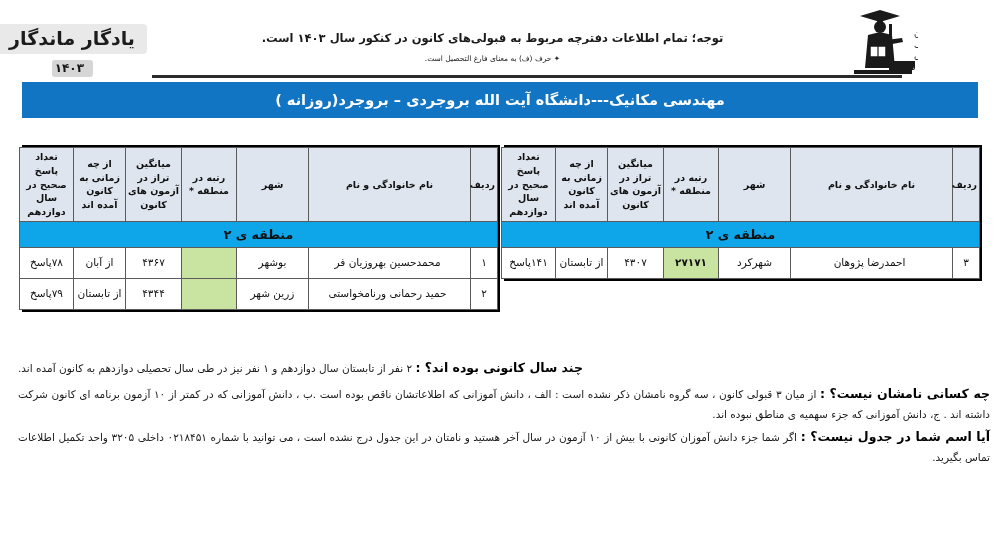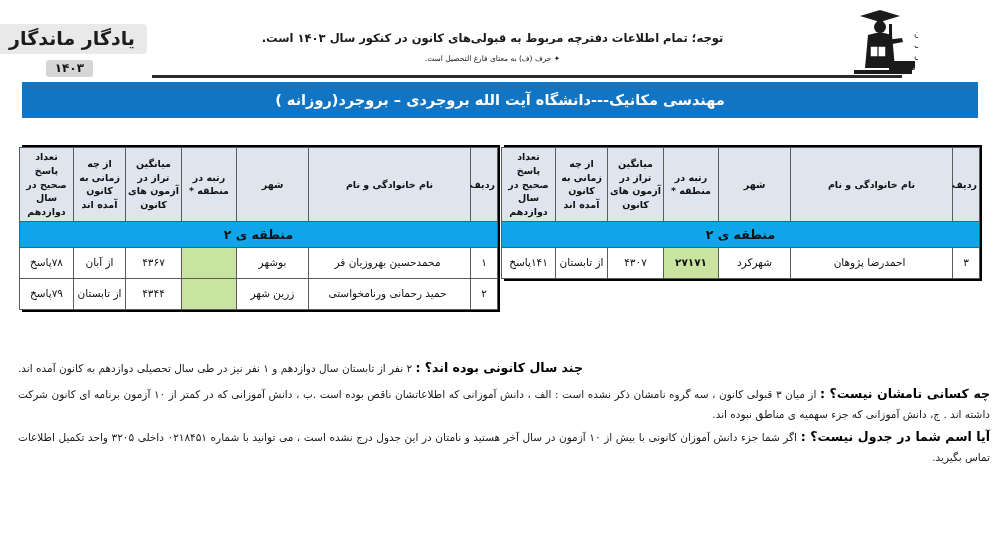--- a/index.html
+++ b/index.html
@@ -78,21 +78,21 @@
     font-family: "DejaVu Sans", "Liberation Sans", sans-serif;
     white-space: nowrap;
   }
   #brand-year {
     position: absolute;
     top: 42px; right: 62px;
     background: #d6d6d6;
     color: #161616;
     font-size: 12px;
     font-weight: bold;
-    padding: 1px 9px 2px 9px;
+    padding: 1px 9px 2px 3px;
     border-radius: 3px;
     letter-spacing: 1px;
   }
 
   
   #banner {
     position: absolute;
     top: 82px; right: 22px; left: 22px;
     height: 36px;
     background: #1175c4;

